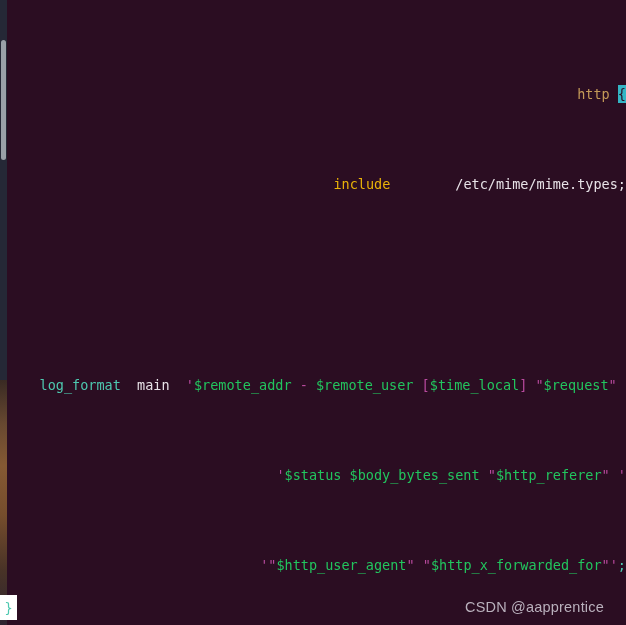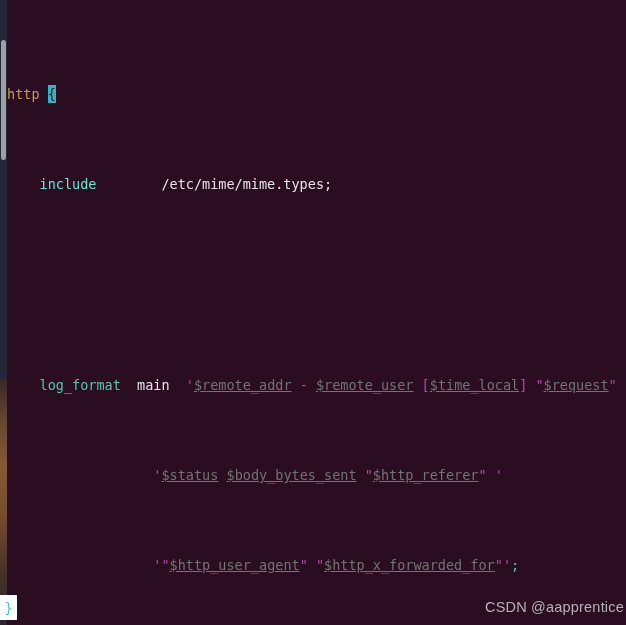--- a/index.html
+++ b/index.html
@@ -60,28 +60,29 @@
     bottom: 0;
     padding: 16px 0 0 0;
     font-size: 13.5px;
     line-height: 22.4px;
     white-space: pre;
     z-index: 2;
   }
   .line {
     height: 22.4px;
     white-space: pre;
+    text-align: right;
   }
 
   
   .t-plain   { color: #e8e3e8; }
   .t-key     { color: #4ec9b0; }           
-  .t-green   { color: #5eead4; }           
+  .t-green   { color: #eab308; }           
   .t-tan     { color: #c49a58; }           
-  .t-var     { color: #737373; text-decoration: underline; }           
+  .t-var     { color: #22c55e; }           
   .t-punct   { color: #b84a9e; }           
   .t-semi    { color: #4ec9b0; }
 
   
   .cursor-cyan {
     background: #33b5c4;
     color: #2b0d22;
     padding: 1px 0;
   }
   .cursor-box {
@@ -95,21 +96,21 @@
     display: flex;
     align-items: center;
     justify-content: center;
     font-family: "DejaVu Sans Mono", monospace;
     font-size: 13.5px;
     color: #4ec9b0;
   }
 
   #watermark {
     position: absolute;
-    right: 2px;
+    right: 22px;
     bottom: 10px;
     font-family: "Liberation Sans", sans-serif;
     font-size: 14.5px;
     color: #b9b0bc;
     letter-spacing: 0.2px;
     z-index: 5;
   }
 </style>
 </head>
 <body>

